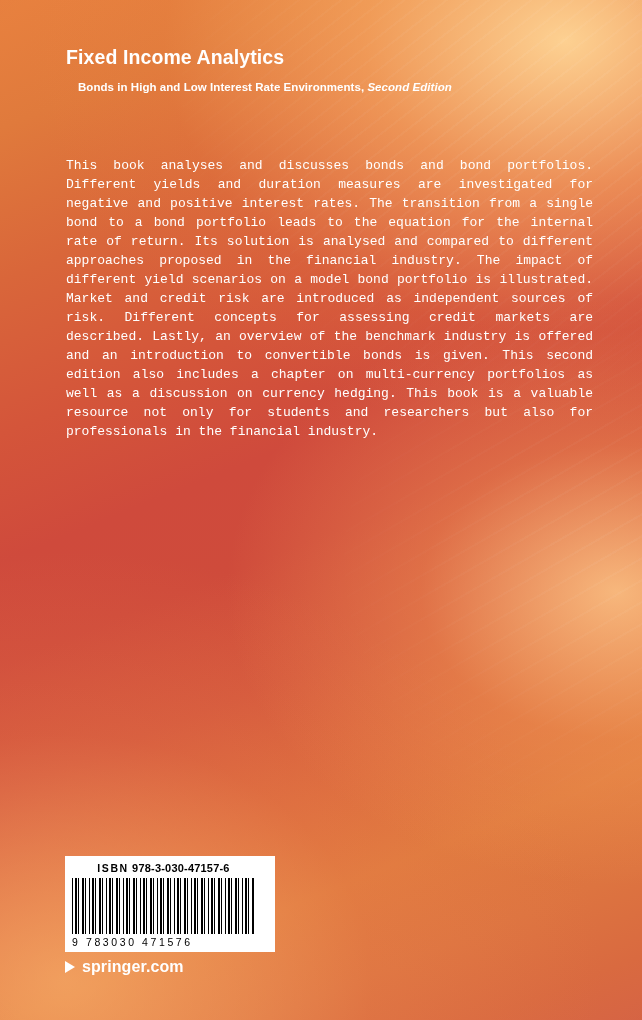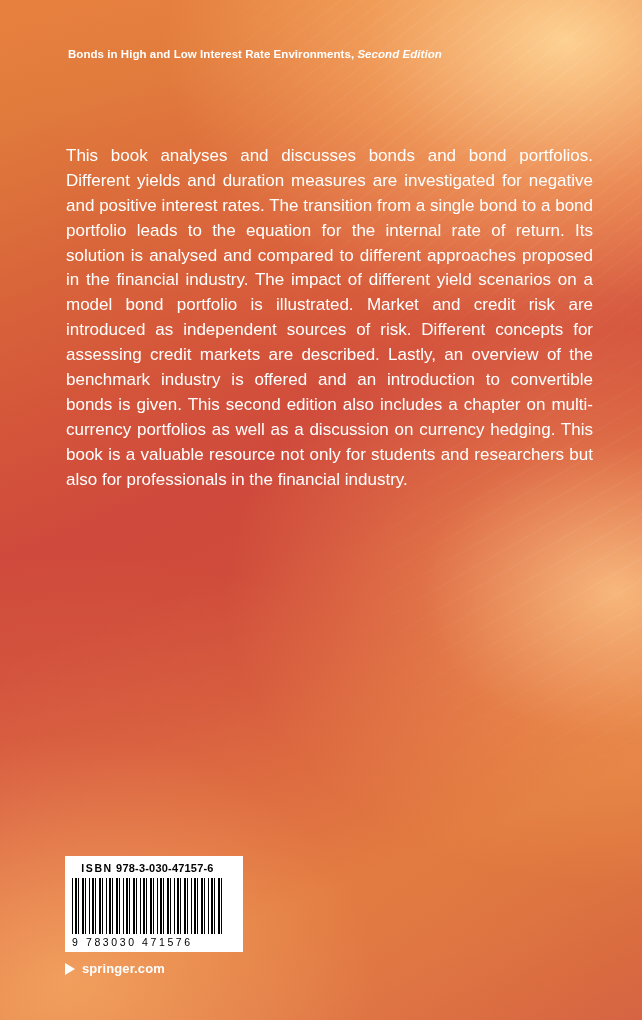--- a/index.html
+++ b/index.html
@@ -93,44 +93,44 @@
     font-weight: 700;
     letter-spacing: 0.1px;
     margin: 0 0 12px 0;
   }
 
   .subtitle {
     color: #ffffff;
     font-size: 11.5px;
     font-weight: 700;
     letter-spacing: 0.05px;
-    margin: 2px;
+    margin: 12px;
   }
   .subtitle .edition {
     font-style: italic;
   }
 
   .blurb {
     position: absolute;
     left: 66px;
-    top: 144px;
+    top: 156px;
     width: 527px;
     color: #ffffff;
-    font-family: Liberation Sans, sans-serif;
-    font-size: 17px;
+    font-family: Liberation Mono, monospace;
+    font-size: 13px;
     line-height: 1.465;
     text-align: justify;
     text-justify: inter-word;
   }
 
   .barcode-block {
     position: absolute;
     left: 65px;
     bottom: 68px;
-    width: 178px;
+    width: 210px;
     background: #ffffff;
     padding: 6px 20px 4px 7px;
     box-sizing: border-box;
   }
   .isbn-line {
     text-align: center;
     color: #000000;
     font-family: "Liberation Sans", sans-serif;
     font-size: 11px;
     font-weight: 700;
@@ -172,34 +172,35 @@
   }
   .springer-mark {
     width: 0;
     height: 0;
     border-top: 6px solid transparent;
     border-bottom: 6px solid transparent;
     border-left: 10px solid #ffffff;
   }
   .springer-text {
     color: #ffffff;
-    font-size: 13px;
+    font-size: 16px;
     font-weight: 700;
     letter-spacing: 0.1px;
   }
 </style>
 </head>
 <body>
 
 <div class="cover">
   <div class="streaks"></div>
   <div class="streaks2"></div>
   <div class="vignette"></div>
 
   <div class="content">
+    <div class="title">Fixed Income Analytics</div>
     <div class="subtitle"><span>Bonds in High and Low Interest Rate Environments, </span><span class="edition">Second Edition</span></div>
   </div>
 
   <div class="blurb">This book analyses and discusses bonds and bond portfolios. Different yields and duration measures are investigated for negative and positive interest rates. The transition from a single bond to a bond portfolio leads to the equation for the internal rate of return. Its solution is analysed and compared to different approaches proposed in the financial industry. The impact of different yield scenarios on a model bond portfolio is illustrated. Market and credit risk are introduced as independent sources of risk. Different concepts for assessing credit markets are described. Lastly, an overview of the benchmark industry is offered and an introduction to convertible bonds is given. This second edition also includes a chapter on multi-currency portfolios as well as a discussion on currency hedging. This book is a valuable resource not only for students and researchers but also for professionals in the financial industry.</div>
 
   <div class="barcode-block">
     <div class="isbn-line"><span class="isbn-word">ISBN</span>&nbsp;<span>978-3-030-47157-6</span></div>
     <div class="bars"></div>
     <div class="ean-digits">9 783030 471576</div>
   </div>

